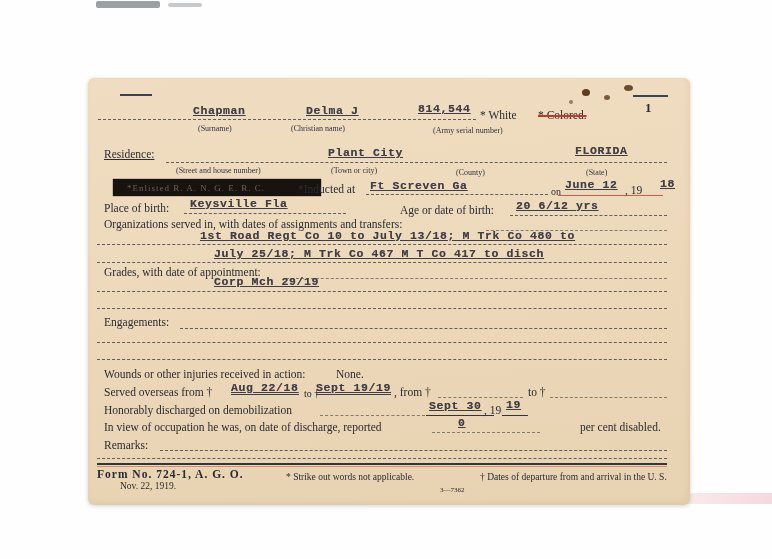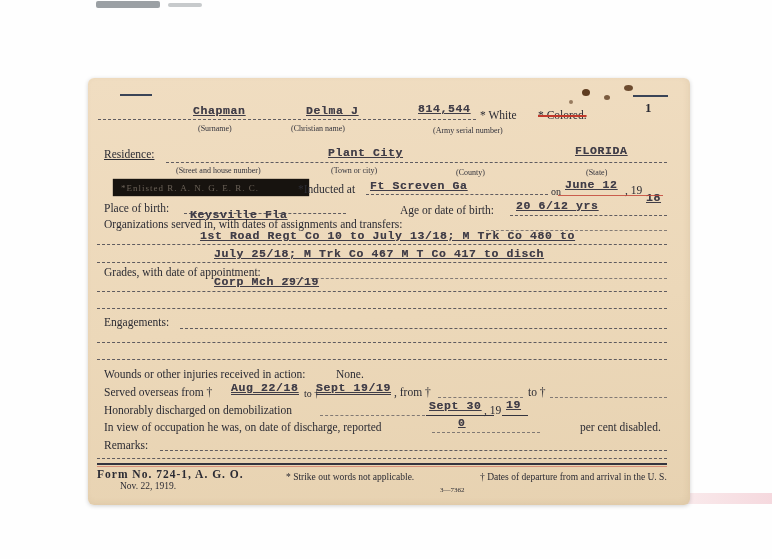--- a/index.html
+++ b/index.html
@@ -19,21 +19,21 @@
   .typed{position:absolute;font-family:"Liberation Mono", monospace;font-weight:700;
          color:#403d47;font-size:11.5px;letter-spacing:.6px;white-space:nowrap;
          text-shadow:0 0 .4px rgba(60,55,70,.55);text-decoration:underline;}
   .rule{position:absolute;height:0;border-bottom:1.6px dashed #3d3d49;opacity:.8;}
   .rule.faint{opacity:.6;}
   .solidline{position:absolute;height:0;border-bottom:2px solid #34343f;}
   .redline{position:absolute;height:0;border-bottom:1.6px solid #c3473a;opacity:.85;}
   .shortline{position:absolute;height:0;border-bottom:2px solid #3a4457;}
   .redact{position:absolute;background:#17130f;color:#6a6157;font-size:9px;
           font-family:"Liberation Serif", serif;letter-spacing:1px;overflow:hidden;
-          display:flex;align-items:center;padding:0 8px;box-shadow:0 0 1px #000;}
+          display:flex;align-items:center;padding:0 14px;box-shadow:0 0 1px #000;}
   .strike-red{text-decoration:line-through;text-decoration-color:#c0392b;text-decoration-thickness:2px;}
   .stain{position:absolute;border-radius:50%;background:#5e3c20;filter:blur(.7px);}
   .pagenum{position:absolute;font-size:13px;font-weight:bold;color:#2b2b33;}
   .typed.underline{border-bottom:1.6px solid #403d47;}
 </style>
 </head>
 <body>
 
 <div class="stage">
 
@@ -71,25 +71,25 @@
     <div class="sublabel" style="left:368px;top:90px;">(County)</div>
     <div class="sublabel" style="left:498px;top:90px;">(State)</div>
 
     <div class="redact" style="left:25px;top:101px;width:180px;height:17px;">*Enlisted  R. A.  N. G.  E. R. C.</div>
     <div class="printed" style="left:210px;top:105px;">*Inducted at</div>
     <div class="typed" style="left:282px;top:101px;">Ft Screven  Ga</div>
     <div class="rule" style="left:278px;top:116px;width:182px;"></div>
     <div class="printed" style="left:463px;top:108px;font-size:10px;">on</div>
     <div class="typed" style="left:477px;top:100px;">June 12</div>
     <div class="printed" style="left:537px;top:106px;">, 19</div>
-    <div class="typed" style="left:558px;top:99px;margin-top:14px;">18</div>
+    <div class="typed" style="left:572px;top:99px;">18</div>
     <div class="redline" style="left:470px;top:117px;width:105px;"></div>
 
     <div class="printed" style="left:16px;top:124px;">Place of birth:</div>
-    <div class="typed" style="left:102px;top:130px;">Keysville  Fla</div>
+    <div class="typed" style="left:102px;top:119px;">Keysville  Fla</div>
     <div class="rule" style="left:96px;top:135px;width:162px;"></div>
     <div class="printed" style="left:312px;top:126px;">Age or date of birth:</div>
     <div class="typed" style="left:428px;top:121px;">20 6/12 yrs</div>
     <div class="rule" style="left:422px;top:137px;width:157px;"></div>
 
     <div class="printed" style="left:16px;top:140px;">Organizations served in, with dates of assignments and transfers:</div>
     <div class="rule faint" style="left:398px;top:152px;width:181px;"></div>
     <div class="typed" style="left:112px;top:151px;">1st Road Regt Co 10 to July 13/18; M Trk Co 480 to</div>
     <div class="rule" style="left:9px;top:166px;width:570px;"></div>
     <div class="typed" style="left:126px;top:169px;">July 25/18; M Trk Co 467  M T Co 417 to disch</div>

